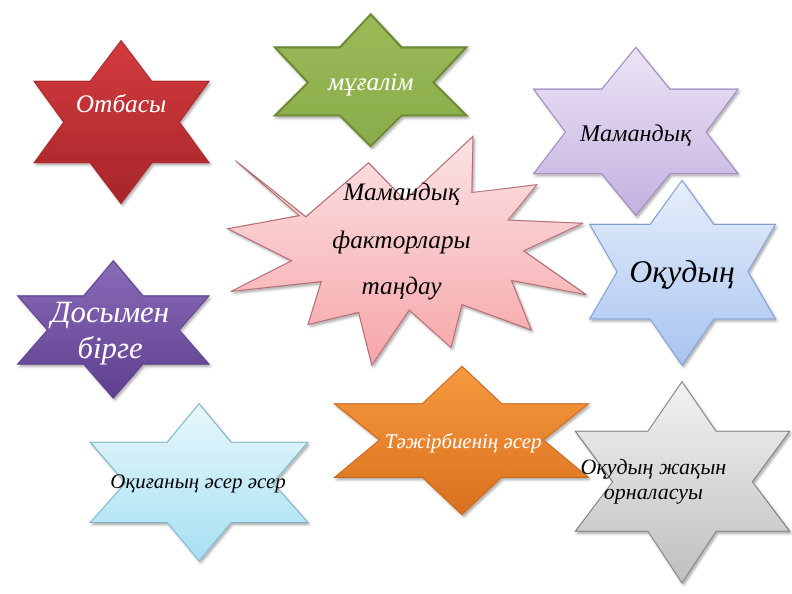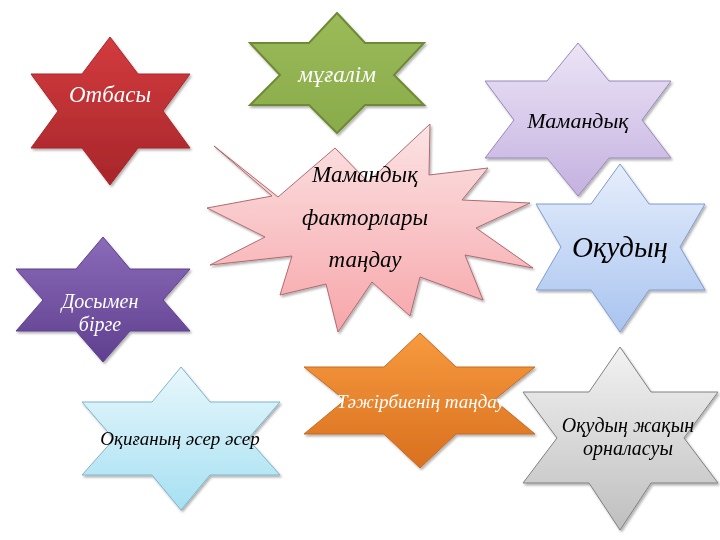--- a/index.html
+++ b/index.html
@@ -80,19 +80,19 @@
 </div>
 
 <div class="label" style="left:50px;top:80px;width:120px;height:30px;font-size:23px;color:#ffffff;">Отбасы</div>
 
 <div class="label" style="left:277px;top:60px;width:120px;height:30px;font-size:23px;color:#ffffff;">мұғалім</div>
 
 <div class="label" style="left:518px;top:106px;width:120px;height:30px;font-size:22px;color:#000000;">Мамандық</div>
 
 <div class="label" style="left:565px;top:230px;width:110px;height:36px;font-size:29px;color:#000000;">Оқудың</div>
 
-<div class="label" style="left:45px;top:276px;width:110px;height:50px;font-size:20px;color:#ffffff;margin-top:12px;">Досымен бірге</div>
+<div class="label" style="left:45px;top:276px;width:110px;height:50px;font-size:28px;color:#ffffff;">Досымен бірге</div>
 
 <div class="label" style="left:100px;top:414px;width:160px;height:50px;font-size:19px;color:#000000;">Оқиғаның әсер әсер</div>
 
-<div class="label" style="left:318px;top:388px;width:206px;height:28px;font-size:19px;color:#ffffff;white-space:nowrap;overflow:hidden;">Тәжірбиенің таңдау</div>
+<div class="label" style="left:318px;top:388px;width:206px;height:28px;font-size:19px;color:#ffffff;white-space:nowrap;overflow:hidden;">Тәжірбиенің әсер</div>
 
-<div class="label" style="left:544px;top:410px;width:168px;height:54px;font-size:20px;color:#000000;">Оқудың жақын орналасуы</div>
+<div class="label" style="left:510px;top:410px;width:168px;height:54px;font-size:20px;color:#000000;">Оқудың жақын орналасуы</div>
 
 </body></html>

